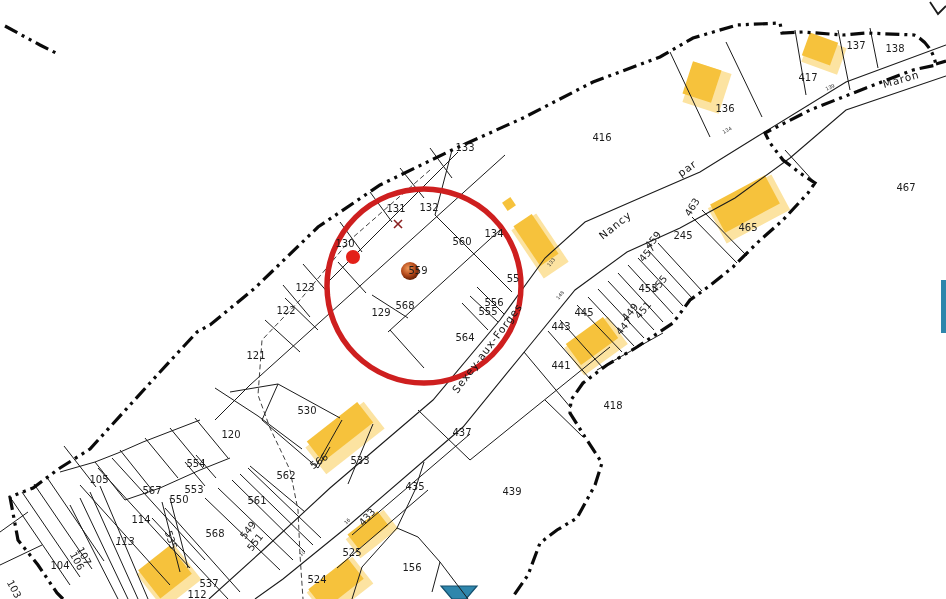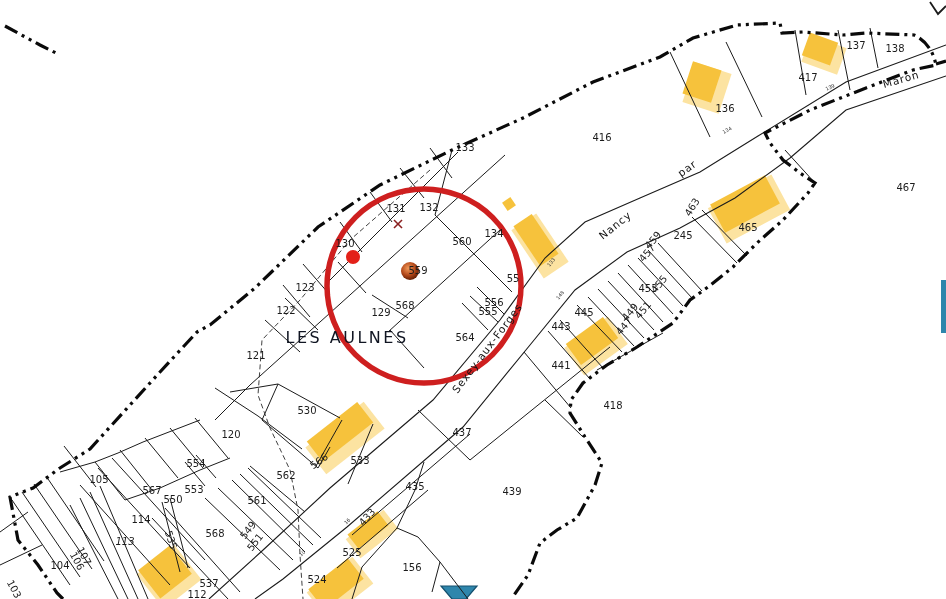--- a/index.html
+++ b/index.html
@@ -109,21 +109,20 @@
     <circle id="hl" fill="none" stroke="#CE1F1F" stroke-width="5.5" cx="424" cy="286" r="97"></circle>
     <circle id="mdot" fill="#E32119" cx="353" cy="257" r="7"></circle>
     <circle id="msphere" fill="url(#sphereGrad)" cx="410" cy="271" r="9"></circle>
     <g id="mcross" stroke="#8a2020" stroke-width="1.6">
         <line x1="394" y1="220" x2="402" y2="228"></line>
         <line x1="394" y1="228" x2="402" y2="220"></line>
       </g>
   </svg>
 
   <div id="labels">
-    <div class="lbl place" id="placeLbl" style="left: 347px; top: 337px;">LES AULNES</div>
   <span class="lbl parcel" style="left: 465px; top: 147px;">133</span>
       <span class="lbl parcel" style="left: 429px; top: 179px; margin-top: 28px;">132</span>
       <span class="lbl parcel" style="left: 396px; top: 208px;">131</span>
       <span class="lbl parcel" style="left: 345px; top: 243px;">130</span>
       <span class="lbl parcel" style="left: 305px; top: 287px;">123</span>
       <span class="lbl parcel" style="left: 286px; top: 310px;">122</span>
       <span class="lbl parcel" style="left: 256px; top: 355px;">121</span>
       <span class="lbl parcel" style="left: 231px; top: 434px;">120</span>
       <span class="lbl parcel" style="left: 602px; top: 137px;">416</span>
       <span class="lbl parcel" style="left: 725px; top: 108px;">136</span>
@@ -153,21 +152,21 @@
       <span class="lbl parcel" style="left: 317px; top: 579px;">524</span>
       <span class="lbl parcel" style="left: 412px; top: 567px;">156</span>
       <span class="lbl parcel" style="left: 307px; top: 410px;">530</span>
       <span class="lbl parcel" style="left: 360px; top: 460px;">533</span>
       <span class="lbl parcel" style="left: 319px; top: 461px; transform: translate(-50%, -50%) rotate(-36deg);">566</span>
       <span class="lbl parcel" style="left: 286px; top: 475px;">562</span>
       <span class="lbl parcel" style="left: 257px; top: 500px;">561</span>
       <span class="lbl parcel" style="left: 196px; top: 463px;">554</span>
       <span class="lbl parcel" style="left: 152px; top: 490px;">567</span>
       <span class="lbl parcel" style="left: 194px; top: 489px;">553</span>
-      <span class="lbl parcel" style="left: 173px; top: 499px; text-align: right;">550</span>
+      <span class="lbl parcel" style="left: 179px; top: 499px; text-align: right;">550</span>
       <span class="lbl parcel" style="left: 215px; top: 533px;">568</span>
       <span class="lbl parcel" style="left: 141px; top: 519px;">114</span>
       <span class="lbl parcel" style="left: 125px; top: 541px; font-style: italic;">113</span>
       <span class="lbl parcel" style="left: 74px; top: 479px; margin-left: 25px;">105</span>
       <span class="lbl parcel" style="left: 60px; top: 565px;">104</span>
       <span class="lbl parcel" style="left: 209px; top: 583px;">537</span>
       <span class="lbl parcel" style="left: 197px; top: 594px;">112</span>
       <span class="lbl parcel" style="left: 84px; top: 556px; transform: translate(-50%, -50%) rotate(62deg);">107</span>
       <span class="lbl parcel" style="left: 77px; top: 561px; transform: translate(-50%, -50%) rotate(62deg);">106</span>
       <span class="lbl parcel" style="left: 14px; top: 589px; transform: translate(-50%, -50%) rotate(62deg);">103</span>

